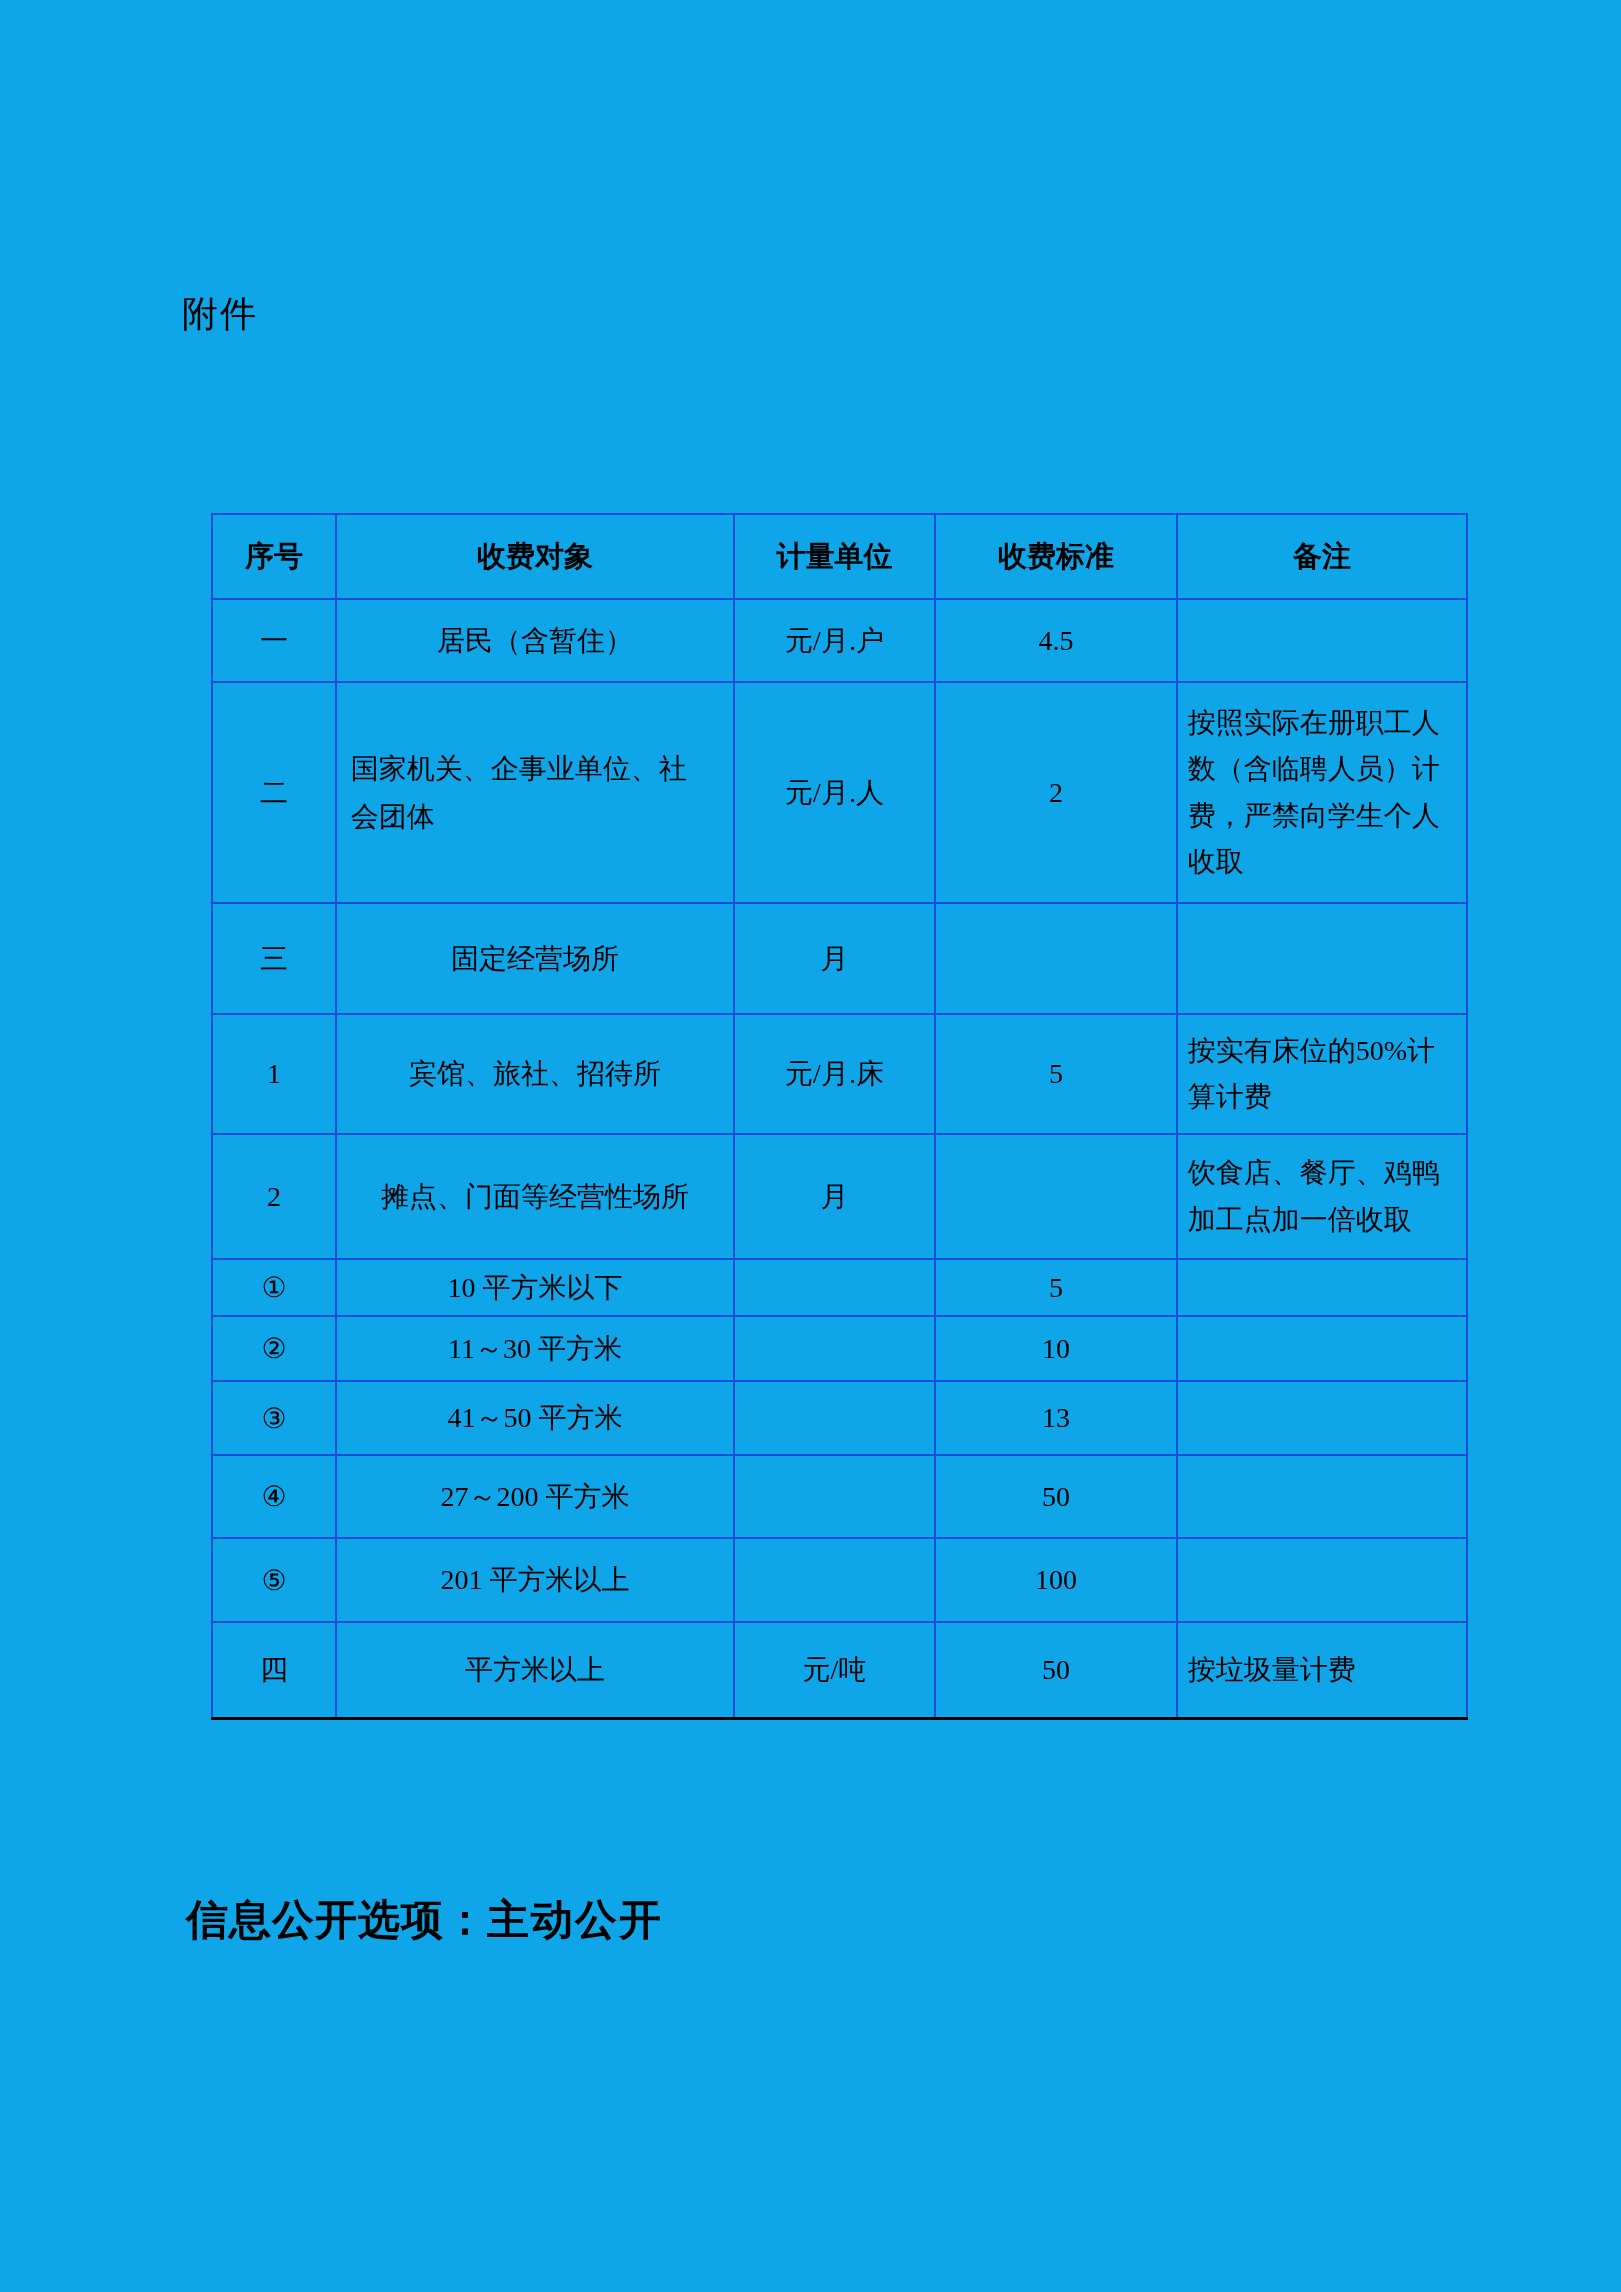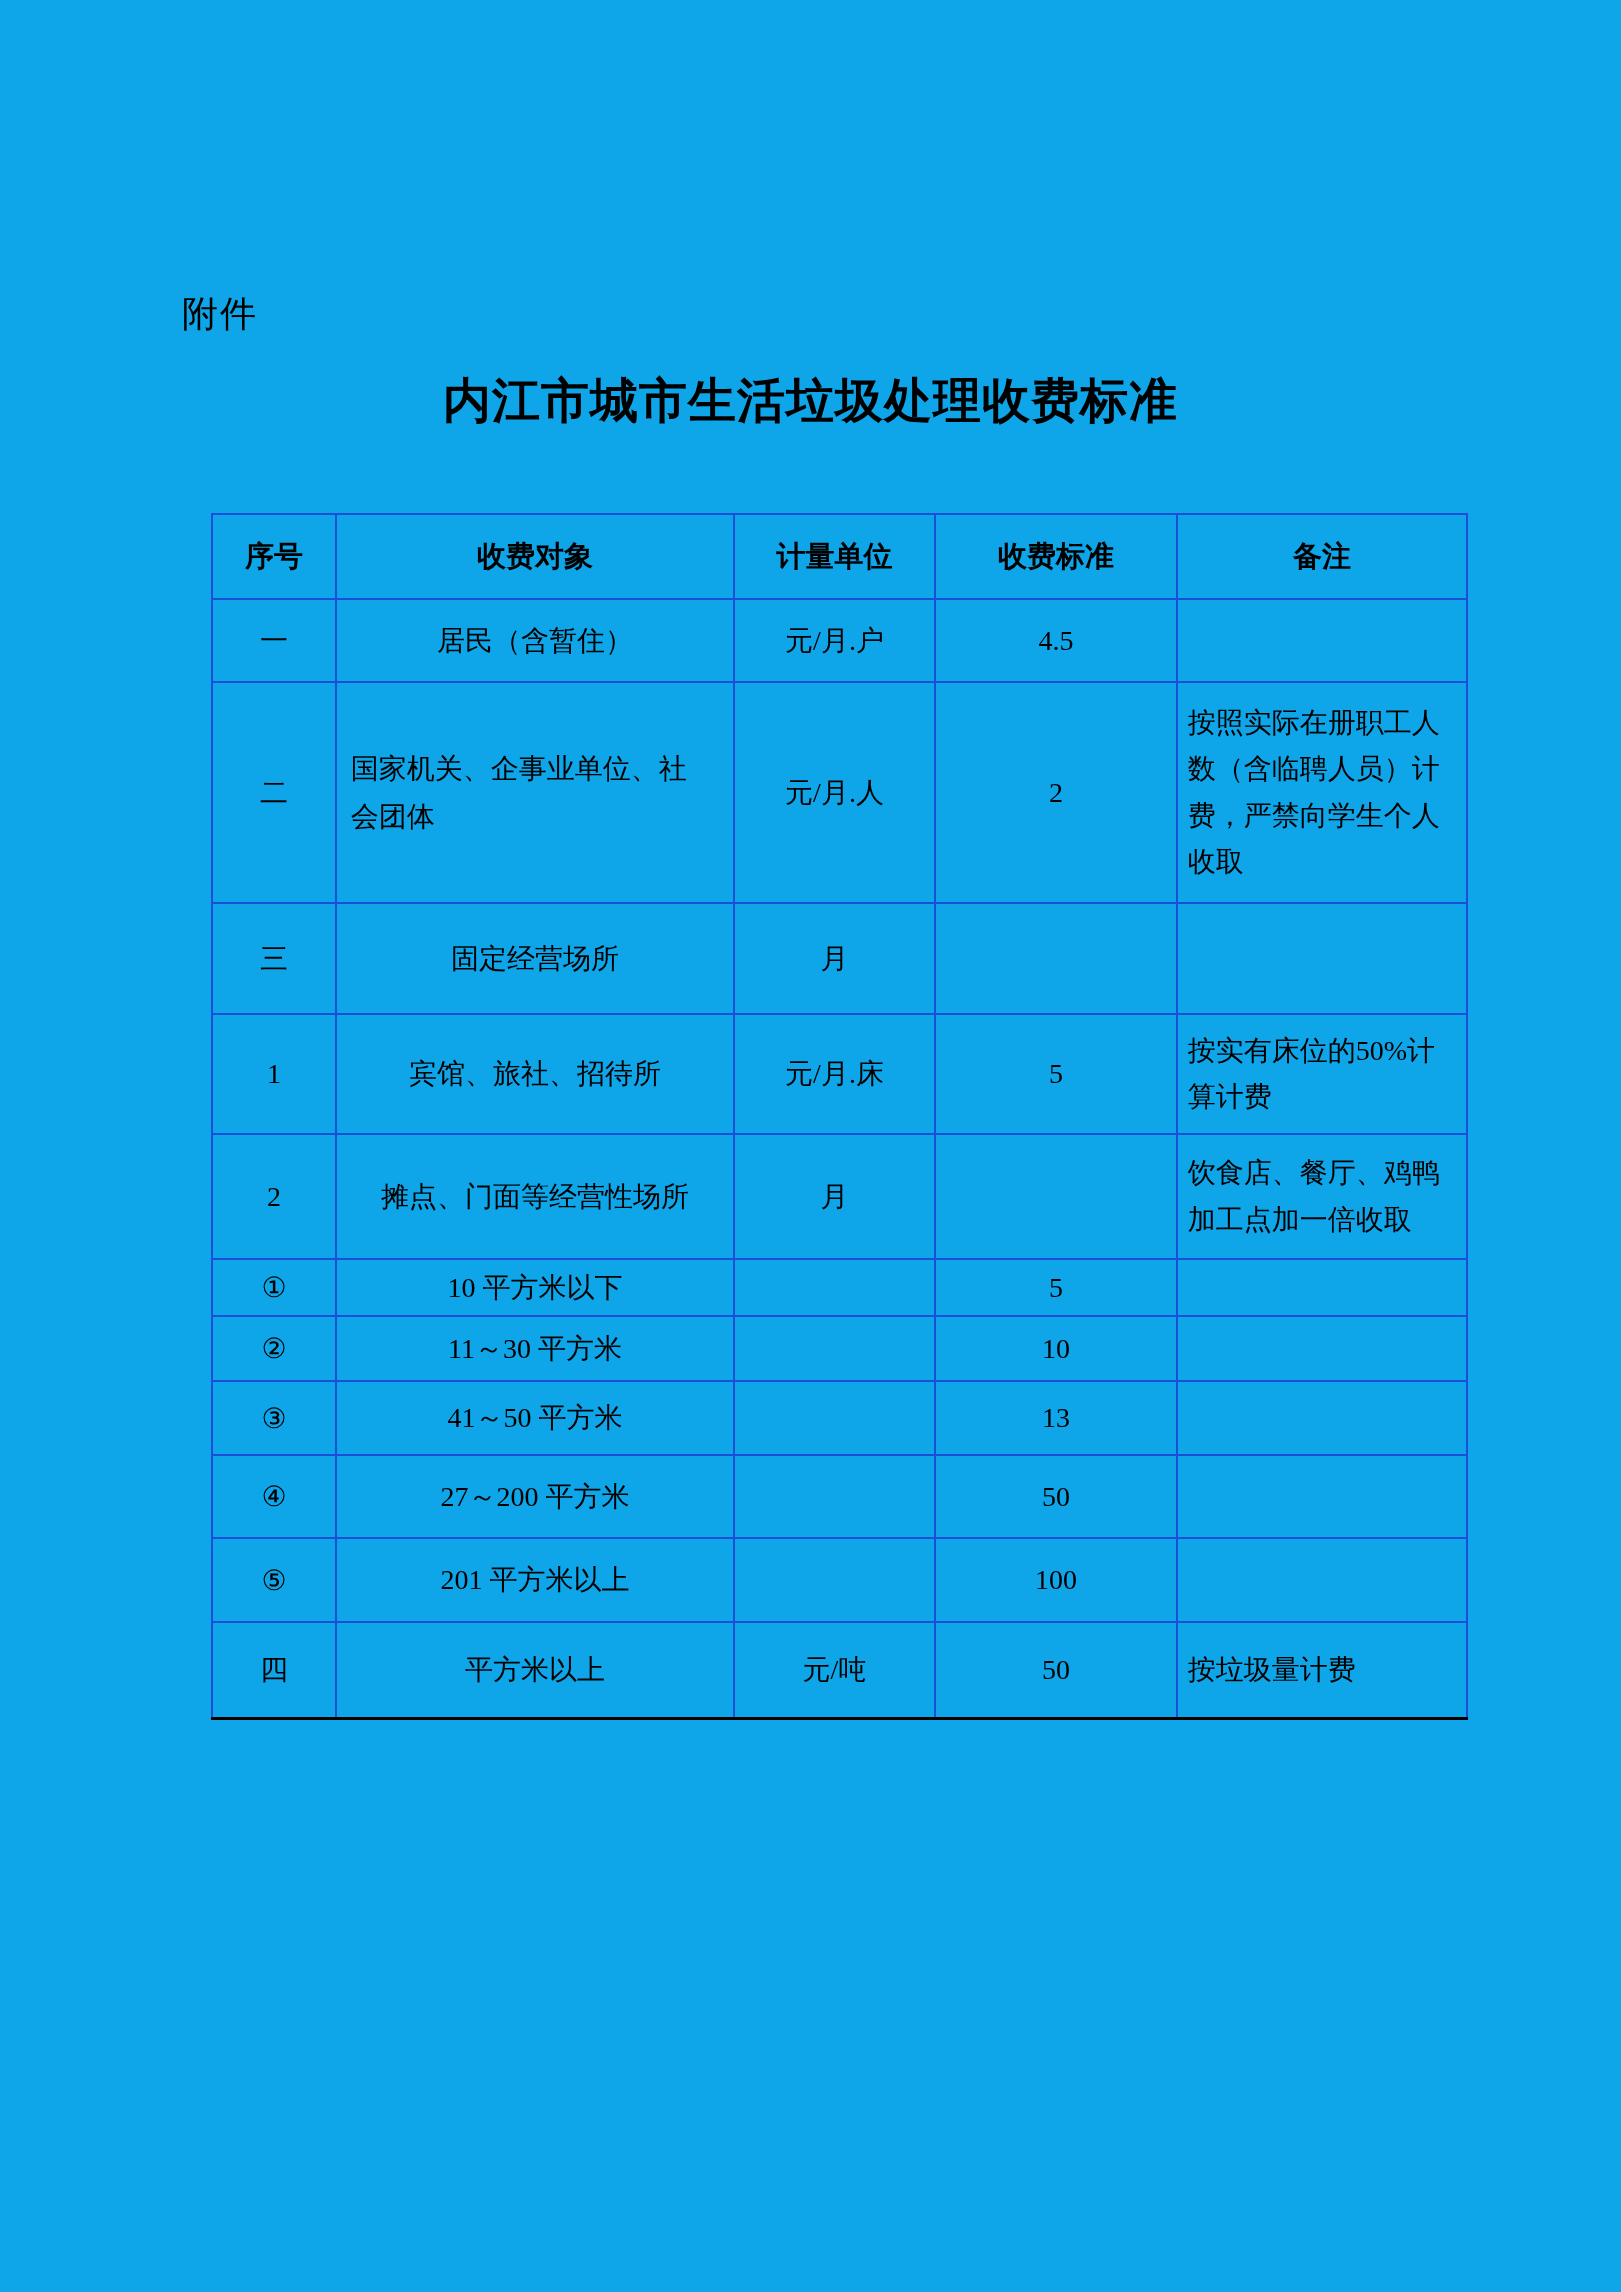--- a/index.html
+++ b/index.html
@@ -104,21 +104,20 @@
     letter-spacing: 2px;
   }
 </style>
 </head>
 <body>
 
 <div class="page">
 
   <div class="attachment-label">附件</div>
 
-  <div class="doc-title">内江市城市生活垃圾处理收费标准</div>
 
   <table class="fee-table">
     <colgroup>
       <col class="c-no">
       <col class="c-target">
       <col class="c-unit">
       <col class="c-fee">
       <col class="c-note">
     </colgroup>
     <thead>
@@ -204,15 +203,18 @@
         <tr>
           <td class="col-no">四</td>
           <td class="col-target">平方米以上</td>
           <td class="col-unit">元/吨</td>
           <td class="col-fee">50</td>
           <td class="col-note">按垃圾量计费</td>
         </tr>
       </tbody>
   </table>
 
+  <div class="doc-footer">
+    <span class="footer-label">信息公开选项：</span><span class="footer-value">主动公开</span>
+  </div>
 
 </div>
 
 
 </body></html>

